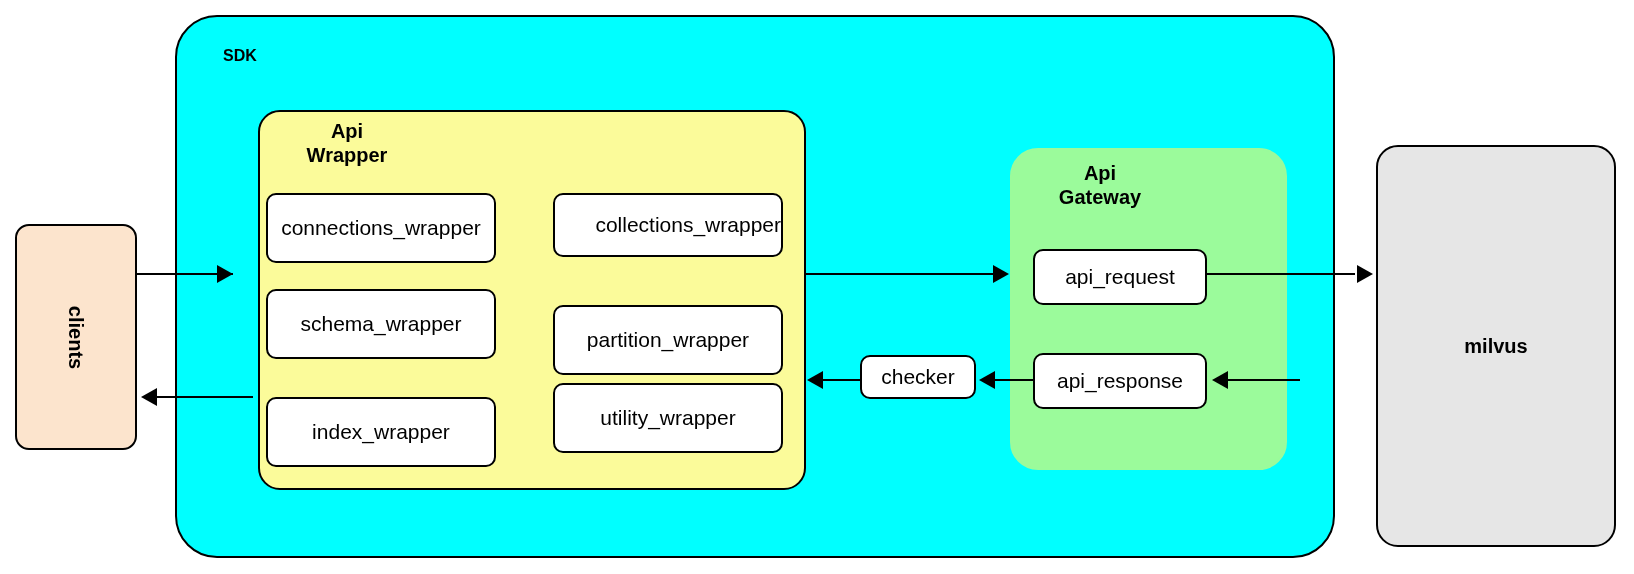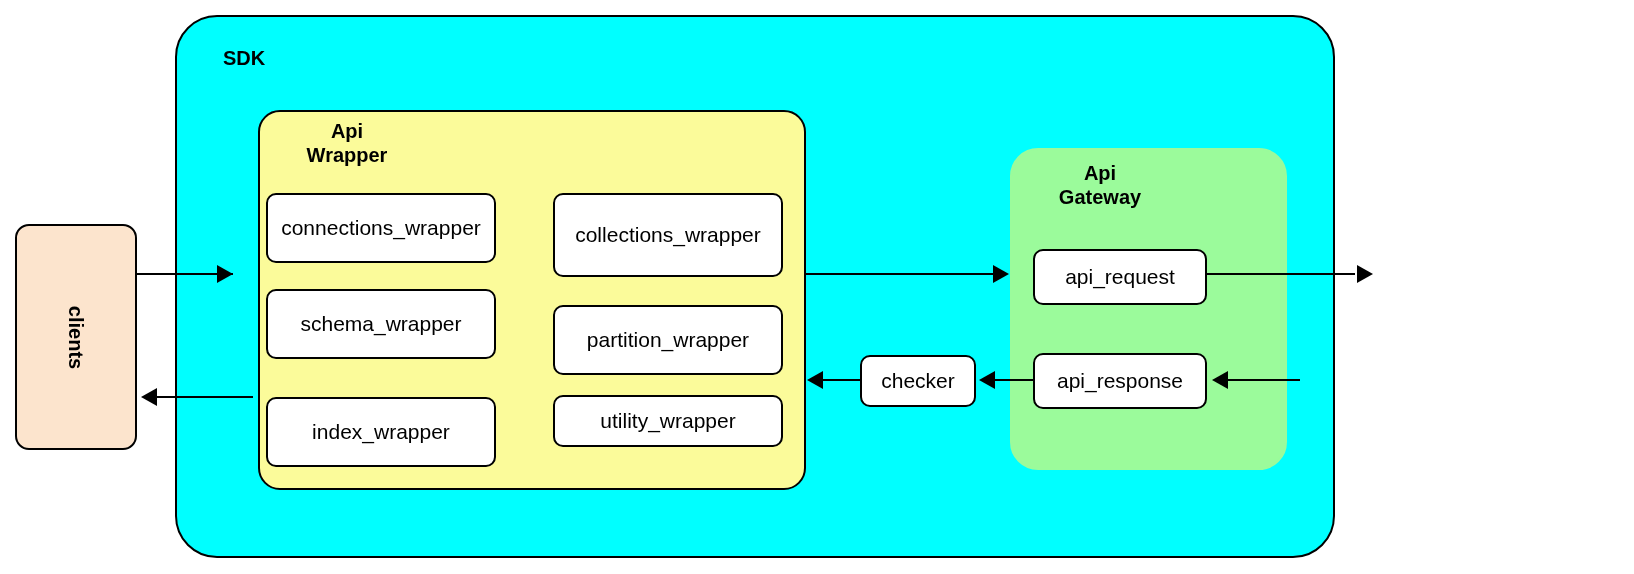--- a/index.html
+++ b/index.html
@@ -39,21 +39,21 @@
     height: 543px;
     background: #00ffff;
     border-radius: 42px;
     align-items: flex-start;
     justify-content: flex-start;
   }
   .sdk-label {
     position: absolute;
     left: 46px;
     top: 30px;
-    font-size: 20px;
+    font-size: 16px;
     font-weight: bold;
     line-height: 1.18;
     white-space: pre-line;
     text-align: left;
   }
 
   
   .apiwrapper-box {
     left: 258px;
     top: 110px;
@@ -136,21 +136,21 @@
   .milvus-label {
     font-size: 20px;
     font-weight: bold;
   }
 
   
   .checker-box {
     left: 860px;
     top: 355px;
     width: 116px;
-    height: 52px;
+    height: 44px;
   }
 
   
   .line {
     position: absolute;
     background: #000000;
     height: 2px;
   }
   .arrowhead {
     position: absolute;
@@ -180,52 +180,55 @@
   </div>
 
   <div class="node apiwrapper-box">
     <span class="apiwrapper-label">Api
 Wrapper</span>
   </div>
 
   <div class="node leaf" style="left:266px; top:193px; width:230px; height:70px;">
     <span>connections_wrapper</span>
   </div>
-  <div class="node leaf" style="left:553px; top:193px; width:230px; height:84px;">
+  <div class="node leaf" style="left:553px; top:193px; width:230px; height:64px;justify-content:flex-end;">
     <span>collections_wrapper</span>
   </div>
   <div class="node leaf" style="left:266px; top:289px; width:230px; height:70px;">
     <span>schema_wrapper</span>
   </div>
   <div class="node leaf" style="left:553px; top:289px; width:230px; height:70px;margin-top:16px;">
     <span>partition_wrapper</span>
   </div>
   <div class="node leaf" style="left:266px; top:385px; width:230px; height:70px;margin-top:12px;">
     <span>index_wrapper</span>
   </div>
-  <div class="node leaf" style="left:553px; top:395px; width:230px; height:52px;">
+  <div class="node leaf" style="left:553px; top:383px; width:230px; height:70px;">
     <span>utility_wrapper</span>
   </div>
 
   <div class="node leaf checker-box">
     <span>checker</span>
   </div>
 
   <div class="node apigateway-box">
     <span class="apigateway-label">Api
 Gateway</span>
   </div>
 
   <div class="node leaf" style="left:1033px; top:249px; width:174px; height:56px;">
     <span>api_request</span>
   </div>
   <div class="node leaf" style="left:1033px; top:353px; width:174px; height:56px;">
     <span>api_response</span>
   </div>
 
+  <div class="node milvus-box">
+    <span class="milvus-label">milvus</span>
+  </div>
 
   <div class="line" style="left:137px; top:273px; width:96px;"></div>
   <div class="arrowhead arrow-right" style="left:217px; top:265px;"></div>
 
   <div class="line" style="left:157px; top:396px; width:96px;"></div>
   <div class="arrowhead arrow-left" style="left:141px; top:388px;"></div>
 
   <div class="line" style="left:805px; top:273px; width:190px;"></div>
   <div class="arrowhead arrow-right" style="left:993px; top:265px;"></div>
 

